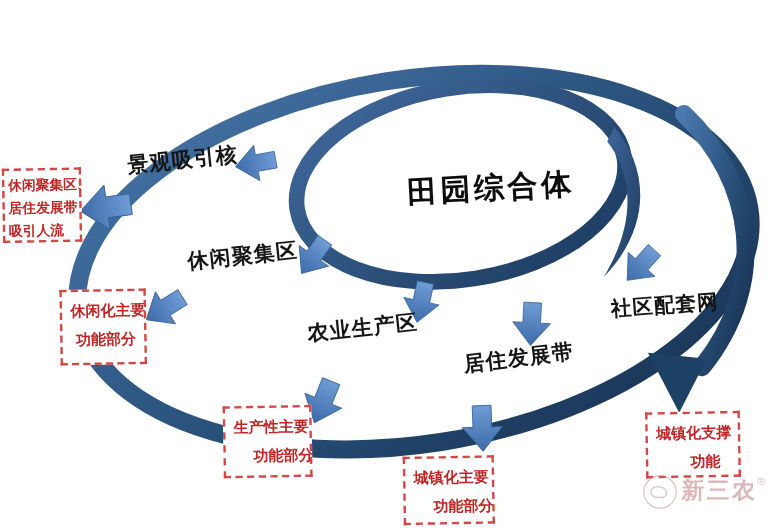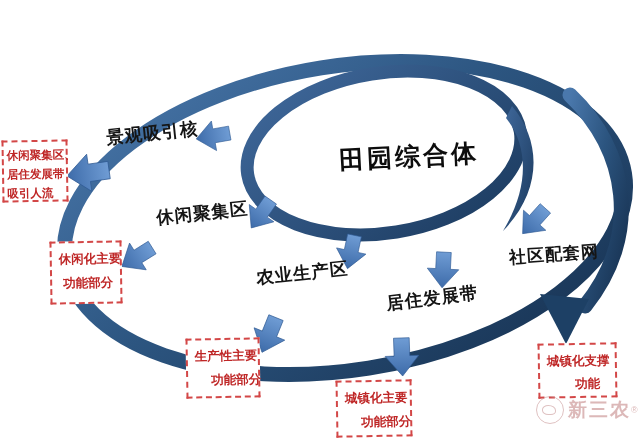--- a/index.html
+++ b/index.html
@@ -20,23 +20,23 @@
     position:absolute;border:2px dashed #d34747;background:#ffffff;
     color:#bf2727;font-weight:bold;font-size:12.5px;z-index:4;
     padding:4px 3px 2px 3px;box-sizing:border-box;transform:rotate(-1deg);
   }
   .callout .line{line-height:24px;white-space:nowrap;}
   .callout.small{font-size:11.5px;}
   .callout.small .line{line-height:19px;}
   .ind-xs{margin-left:4px;}
   .ind-sm{margin-left:8px;}
   .ind-lg{margin-left:20px;}
-  .ind-xl{margin-left:32px;font-family:Liberation Mono, monospace;}
+  .ind-xl{margin-left:32px;}
   .watermark{
-    position:absolute;left:536px;top:396px;display:flex;align-items:center;
+    position:absolute;left:536px;top:396px;display:flex;
     z-index:5;opacity:0.55;
   }
   .wm-circle{
     width:26px;height:26px;border:1.5px solid #c58f8f;border-radius:50%;
     position:relative;margin-right:4px;
   }
   .wm-circle::after{
     content:"";position:absolute;left:5px;top:8px;width:12px;height:8px;
     border:1.5px solid #c58f8f;border-radius:50% 60% 40% 50%;
   }

